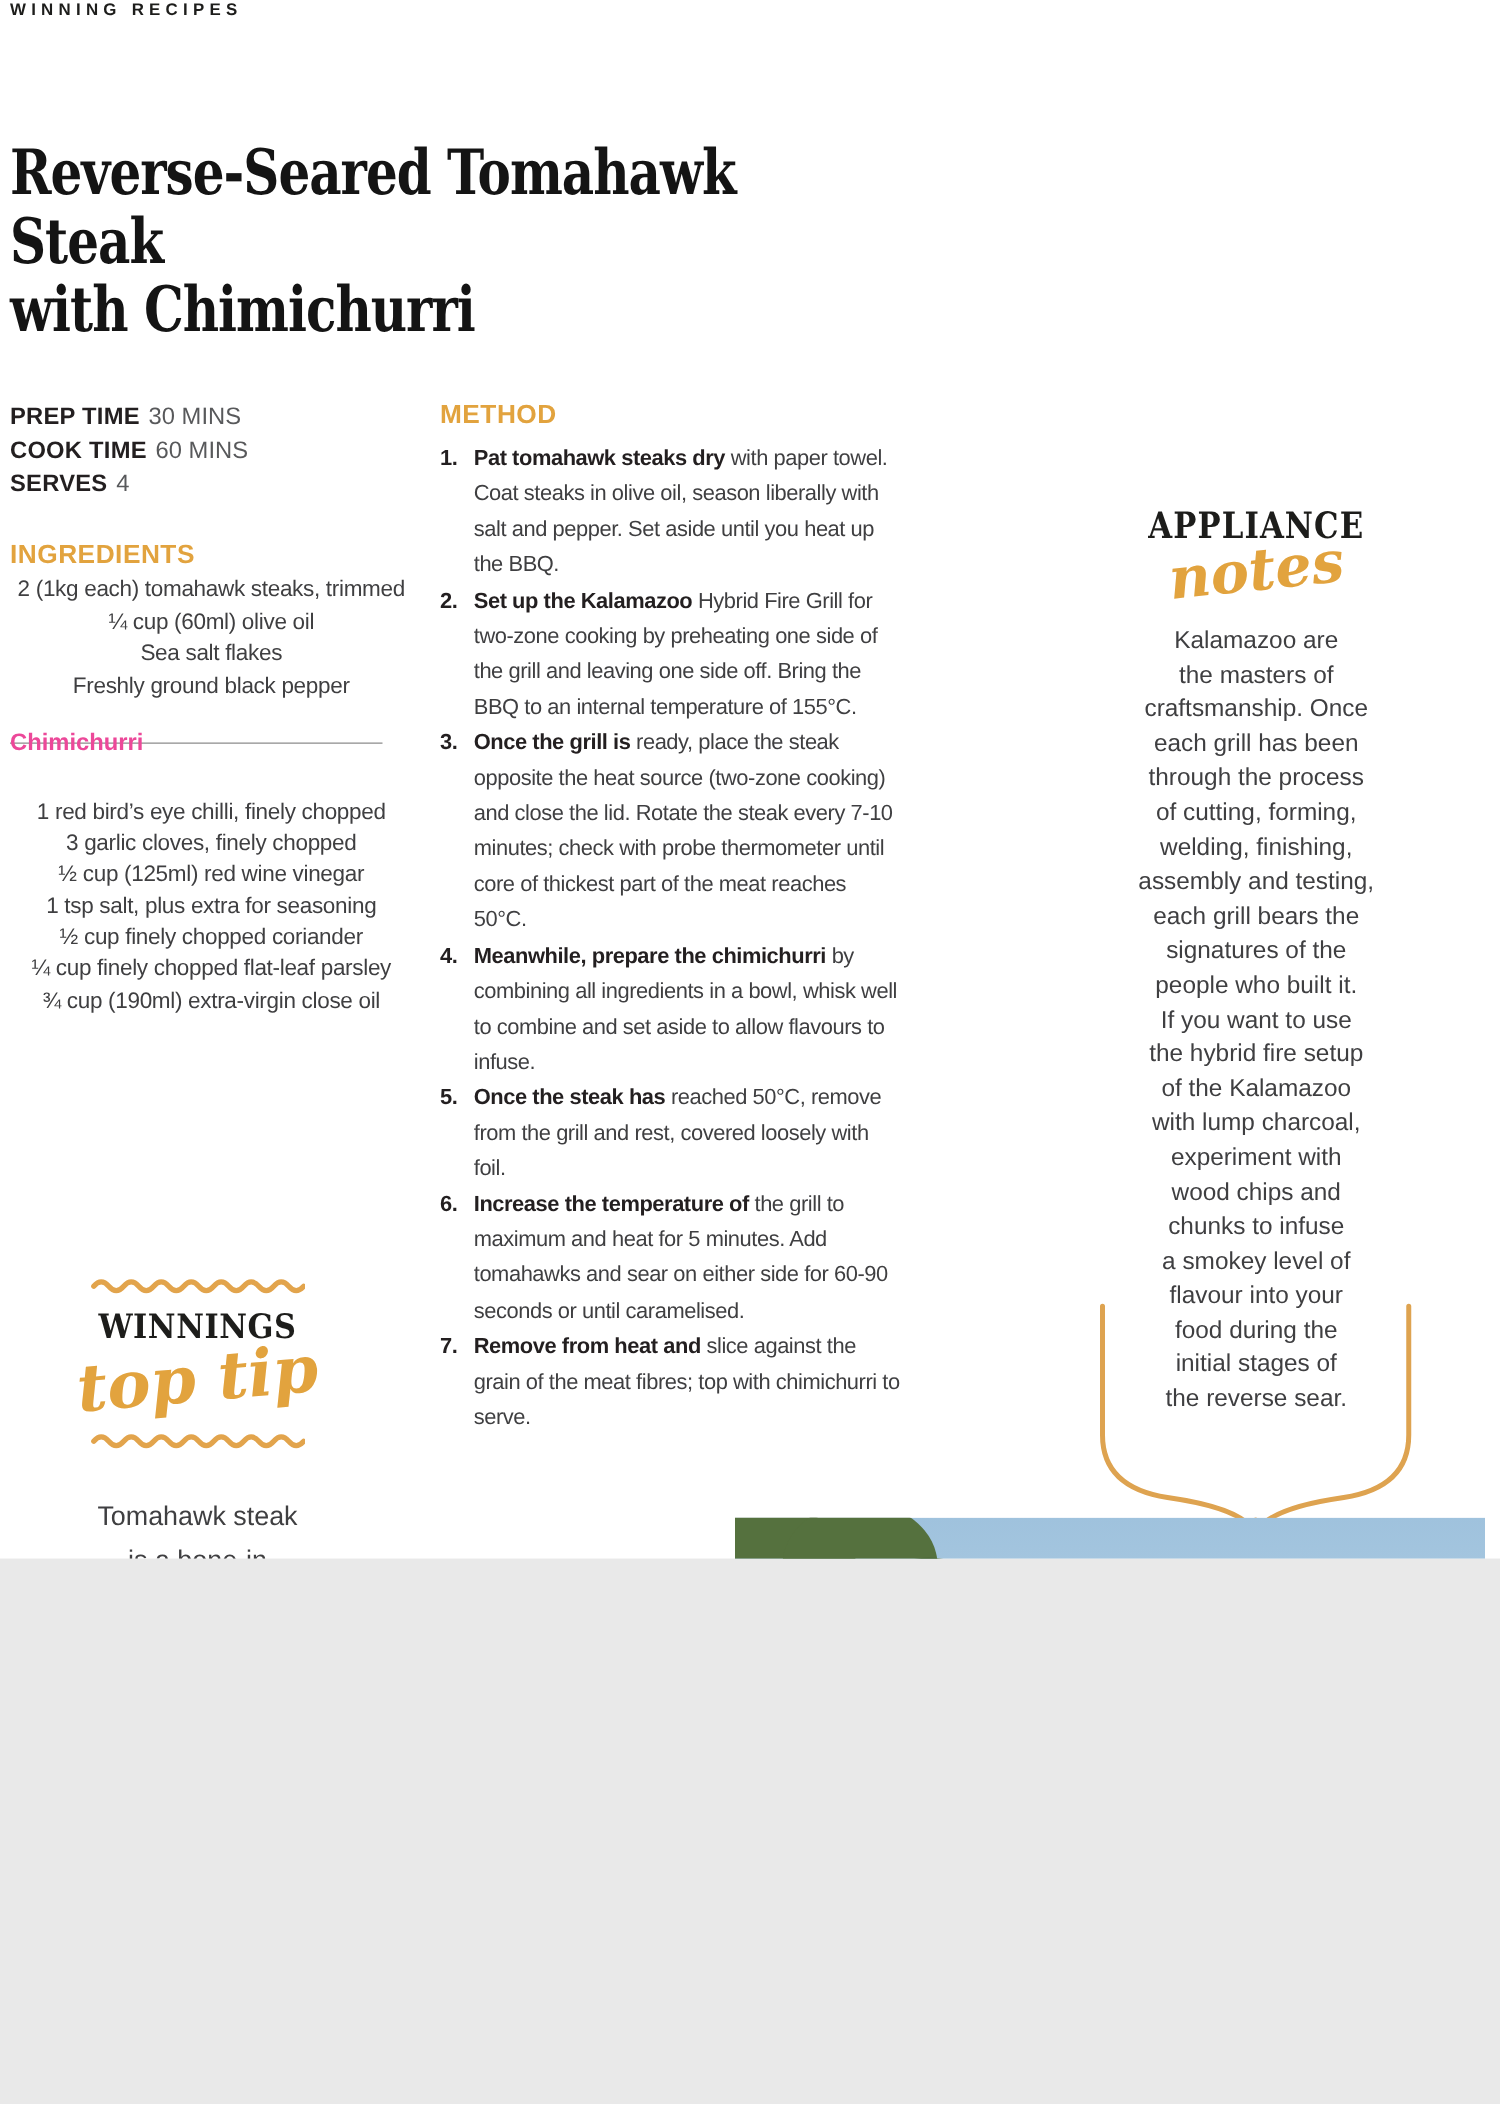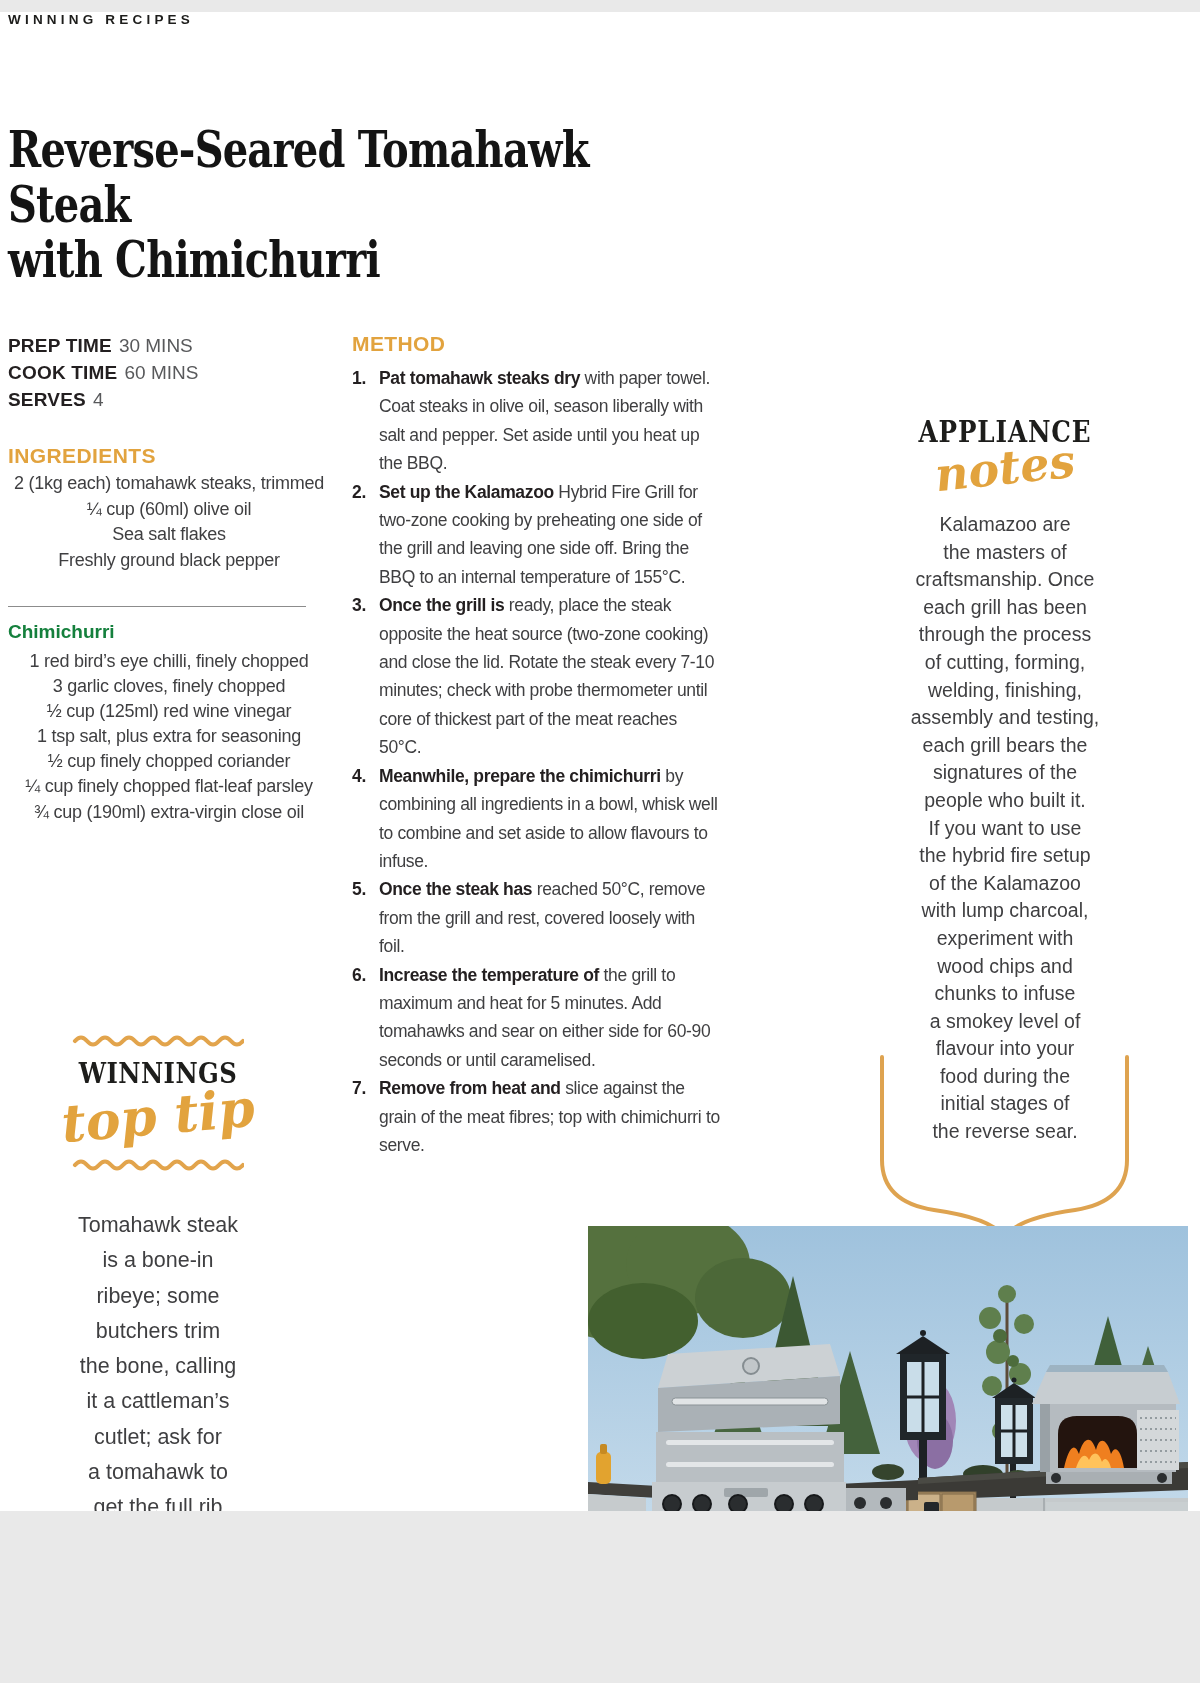--- a/index.html
+++ b/index.html
@@ -1,36 +1,36 @@
 <!DOCTYPE html>
 <html><head>
 <meta charset="utf-8">
 <style>
   html,body{margin:0;padding:0;background:#e9e9e9;}
-  .page{position:relative;width:1200px;height:1499px;background:#ffffff;overflow:hidden;
-        font-family:"Liberation Sans",sans-serif;color:#3f3f41;margin:12px auto;}
+  .page{position:relative;width:1200px;height:1247px;background:#ffffff;overflow:hidden;
+        font-family:"Liberation Sans",sans-serif;color:#3f3f41;margin:0 auto;}
   .abs{position:absolute;}
 
   .eyebrow{left:8px;top:0px;font-size:13.5px;font-weight:800;letter-spacing:4.2px;color:#1d1d1b;}
   .title{left:8px;top:110px;margin:0;font-family:"DejaVu Serif","Liberation Serif",serif;
          font-weight:700;font-size:50px;line-height:55px;color:#141414;letter-spacing:-1px;
          white-space:pre-line;transform:scaleX(.8);transform-origin:left top;width:840px;}
 
   .meta{left:8px;top:320px;font-size:19px;line-height:27px;}
   .meta .row{white-space:nowrap;}
   .meta .lab{font-weight:700;color:#231f20;margin-right:7px;letter-spacing:.2px;}
   .meta .val{color:#58595b;}
 
   .sec-head{font-size:21px;font-weight:800;color:#e2a33e;letter-spacing:.4px;margin:0;}
   .ing-head{left:8px;top:432px;}
   .ing-list{left:8px;top:459px;width:322px;margin:0;padding:0;list-style:none;
             font-size:18px;line-height:25.6px;letter-spacing:-.25px;color:#3f3f41;}
   .ing-list li{padding-left:17px;text-indent:-17px;text-align:center;}
   .ing-divider{left:8px;top:594px;width:298px;height:1px;background:#8c8c8c;border:none;margin:0;}
-  .ing-subhead{left:8px;top:609px;font-size:19px;font-weight:700;color:#15803d;margin:0;}
+  .ing-subhead{left:8px;top:584px;font-size:19px;font-weight:700;color:#ec4899;margin:0;}
   .ing-list2{top:637px;line-height:25.1px;}
 
   .method-head{left:352px;top:320px;}
   .method-list{left:352px;top:352px;width:368px;margin:0;padding:0;list-style:none;
                font-size:17.5px;line-height:28.4px;letter-spacing:-.35px;}
   .method-list li{display:flex;}
   .method-list .num{flex:0 0 27px;font-weight:700;color:#231f20;}
   .method-list .lead{font-weight:700;color:#231f20;}
   .method-list .rest{color:#3f3f41;}
   .method-list .step-text{flex:1;}

